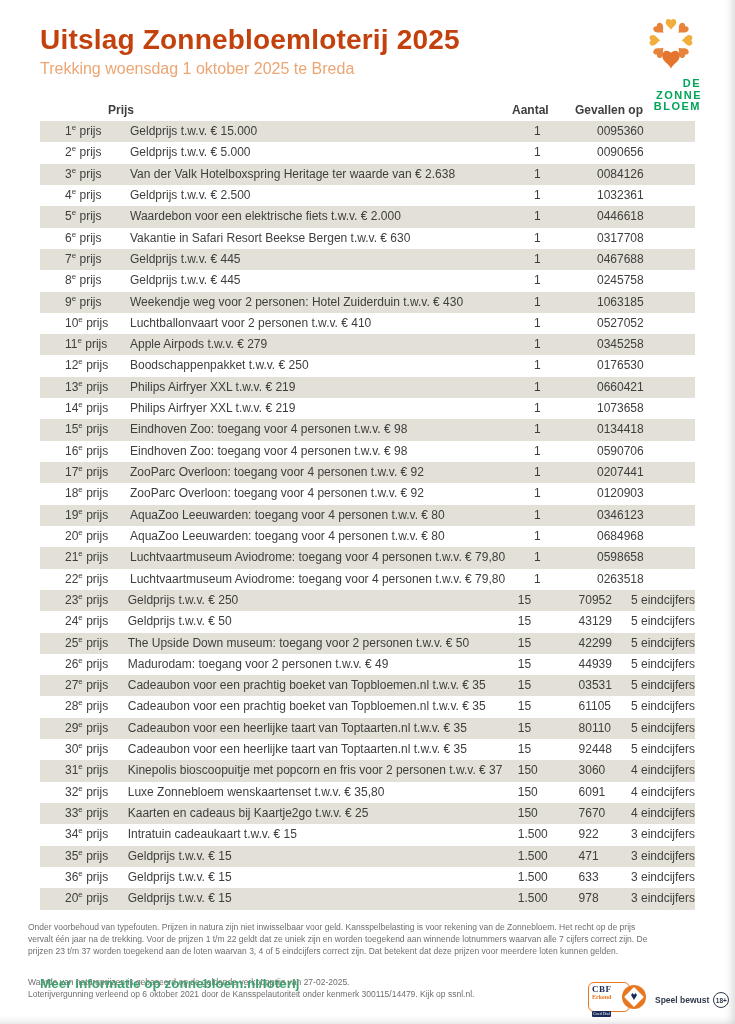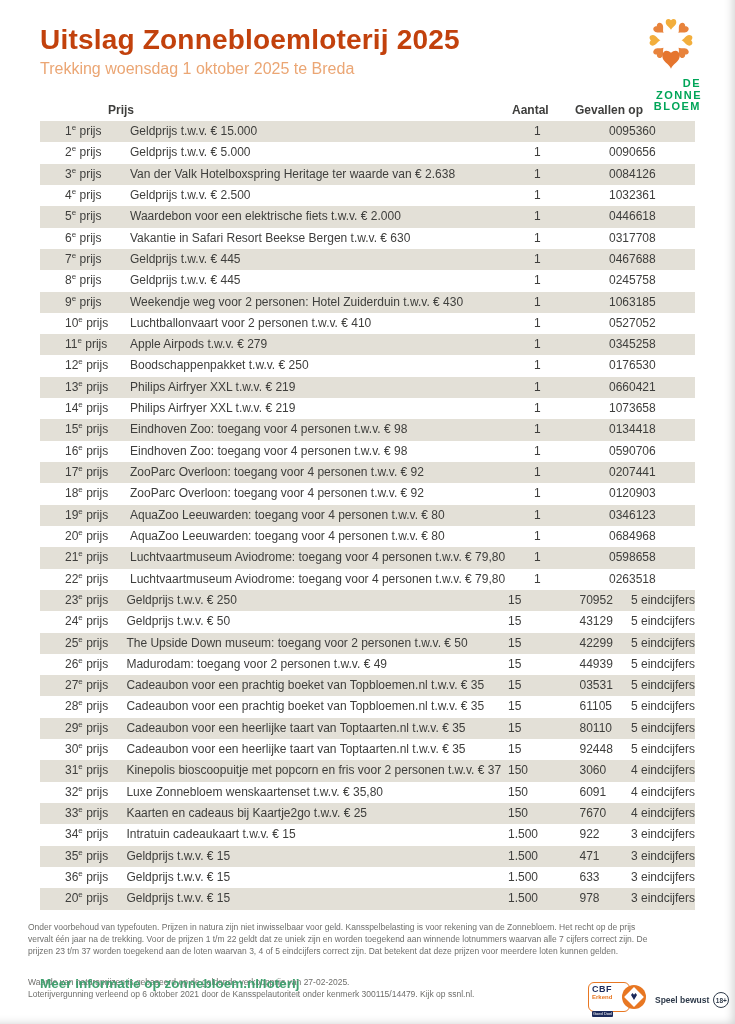--- a/index.html
+++ b/index.html
@@ -21,33 +21,33 @@
   .logo-text .l3 { }
 
   
   .table { position:absolute; left:40px; top:99px; width:655px; font-size:12px; }
   .thead { display:flex; height:22px; line-height:22px; font-weight:bold; }
   .row { display:flex; height:21.32px; line-height:21.32px; white-space:nowrap;padding-left:22px; }
   .row:nth-child(odd) { background:#e3e0d7; }
   .c-rank   { width:68px;  padding-left:3px; }
   .c-prijs  { width:404px; }
   .c-aantal { width:63px; }
-  .c-gevallen { width:46px;margin-left:12px; }
+  .c-gevallen { width:46px; }
   .c-eind   { flex:1; padding-left:8px; }
   .c-rank sup { font-size:8px; vertical-align:super; line-height:0; }
   .h-blank { width:68px; } .h-prijs { width:404px; } .h-aantal { width:63px; } .h-gevallen { flex:1; }
 
   
   .foot-p { position:absolute; left:28px; width:628px; font-size:8.5px; line-height:11.8px; color:#6e6e6b; }
   #foot1 { top:922px; }
   #foot2 { top:977px; }
   .foot-link { position:absolute; left:40px; top:976px; font-size:13.5px; font-weight:bold; color:#41a06f; cursor:pointer; }
 
   
-  .cbf { position:absolute; left:588px; top:982px; width:58px; height:32px; }
+  .cbf { position:absolute; left:588px; top:982px; width:58px; height:32px;font-family:Liberation Serif, serif; }
   .cbf-box { position:absolute; left:0; top:0; width:42px; height:30px; background:#fff; border:1.5px solid #e87722; border-radius:6px; padding:2px 3px 0; }
   .cbf-line1 { font-size:9px; font-weight:bold; color:#1b2a5b; line-height:9px; letter-spacing:0.5px; }
   .cbf-line2 { font-size:6px; font-weight:bold; color:#e87722; line-height:7px; }
   .cbf-line3 { font-size:4px; color:#fff; background:#1b2a5b; line-height:6px; padding:0 1px; display:inline-block; border-radius:1px; }
   .cbf-seal { position:absolute; right:0; top:3px; width:24px; height:24px; background:#e87722; border-radius:50%; }
   .cbf-seal .diamond { position:absolute; left:5px; top:5px; width:14px; height:14px; background:#fff; transform:rotate(45deg); }
   .cbf-seal .dot { position:absolute; left:9px; top:8px; width:6px; height:7px; background:#1b2a5b; clip-path:polygon(50% 100%, 0 30%, 25% 0, 50% 25%, 75% 0, 100% 30%); }
   .speel { position:absolute; left:655px; top:992px; font-size:8.5px; font-weight:bold; color:#2e3a4a; display:flex; align-items:center; gap:4px; }
   .age-circle { display:inline-flex; align-items:center; justify-content:center; width:16px; height:16px; border:1.2px solid #2e3a4a; border-radius:50%; font-size:6.5px; font-weight:bold; }
 </style>

